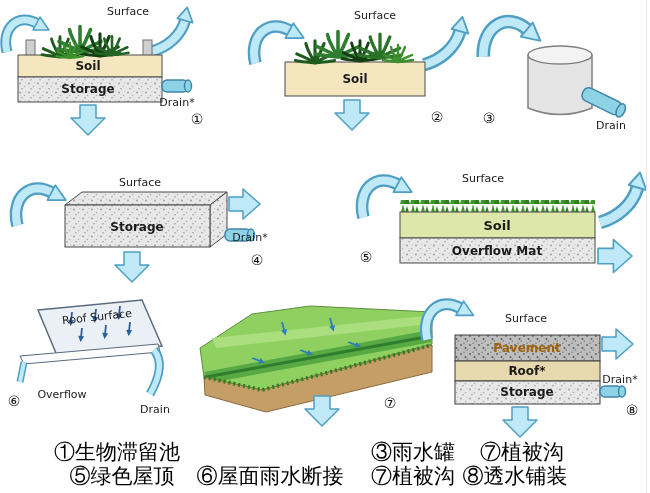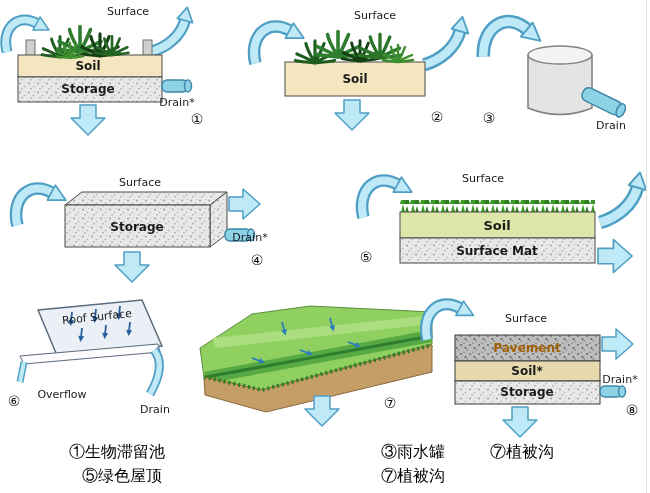--- a/index.html
+++ b/index.html
@@ -5,21 +5,21 @@
   *{margin:0;padding:0;box-sizing:border-box}
   body{background:#fff}
   .stage{position:relative;width:646px;height:493px;background:#fff;
          font-family:"DejaVu Sans","Liberation Sans",sans-serif;overflow:hidden;outline:1px solid #e6e6e6}
   .stage svg{position:absolute;left:0;top:0}
   .lbl{position:absolute;transform:translate(-50%,-50%);font-size:11px;color:#1a1a1a;white-space:nowrap}
   .lbl.b{font-weight:bold;font-size:12px}
   .lbl.big{font-weight:bold;font-size:13px}
   .lbl.white{color:#a16207}
   .num{position:absolute;transform:translate(-50%,-50%);font-size:14px;color:#111;white-space:nowrap}
-  .cap{position:absolute;transform:translate(-50%,-50%);font-size:16px;color:#000;white-space:nowrap;
+  .cap{position:absolute;transform:translate(-50%,-50%);font-size:21px;color:#000;white-space:nowrap;
        font-family:Liberation Serif, serif}
   .pipe{fill:#8ed2e6;stroke:#3f87a8;stroke-width:1.5}
 </style>
 </head>
 <body>
 
 <div class="stage">
 
 <svg width="650" height="493" viewBox="0 0 650 493" xmlns="http://www.w3.org/2000/svg" xmlns:xlink="http://www.w3.org/1999/xlink">
   <defs>
@@ -193,36 +193,38 @@
 <span class="lbl" style="left:611px;top:125px">Drain</span>
 <span class="num" style="left:489px;top:118px">③</span>
 
 <span class="lbl" style="left:140px;top:182px">Surface</span>
 <span class="lbl b" style="left:137px;top:227px">Storage</span>
 <span class="lbl" style="left:250px;top:237px">Drain*</span>
 <span class="num" style="left:257px;top:260px">④</span>
 
 <span class="lbl" style="left:483px;top:178px">Surface</span>
 <span class="lbl big" style="left:497px;top:225px">Soil</span>
-<span class="lbl b" style="left:497px;top:251px">Surface Mat</span>
+<span class="lbl b" style="left:497px;top:251px">Overflow Mat</span>
 <span class="num" style="left:366px;top:257px">⑤</span>
 
 <span class="lbl" style="left:97px;top:317px;transform:translate(-50%,-50%) rotate(-6deg)">Roof Surface</span>
 <span class="lbl" style="left:62px;top:394px">Overflow</span>
 <span class="lbl" style="left:155px;top:409px">Drain</span>
 <span class="num" style="left:14px;top:401px">⑥</span>
 
 <span class="num" style="left:390px;top:403px">⑦</span>
 
 <span class="lbl" style="left:526px;top:318px">Surface</span>
 <span class="lbl b white" style="left:527px;top:348px">Pavement</span>
-<span class="lbl b" style="left:527px;top:371px">Soil*</span>
+<span class="lbl b" style="left:527px;top:371px">Roof*</span>
 <span class="lbl b" style="left:527px;top:392px">Storage</span>
 <span class="lbl" style="left:620px;top:379px">Drain*</span>
 <span class="num" style="left:632px;top:410px">⑧</span>
 
 <span class="cap" style="left:117px;top:452px">①生物滞留池</span>
 <span class="cap" style="left:413px;top:452px">③雨水罐</span>
 <span class="cap" style="left:522px;top:452px">⑦植被沟</span>
 <span class="cap" style="left:122px;top:476px">⑤绿色屋顶</span>
+<span class="cap" style="left:270px;top:476px">⑥屋面雨水断接</span>
 <span class="cap" style="left:413px;top:476px">⑦植被沟</span>
+<span class="cap" style="left:515px;top:476px">⑧透水铺装</span>
 
 </div>
 
 </body></html>

